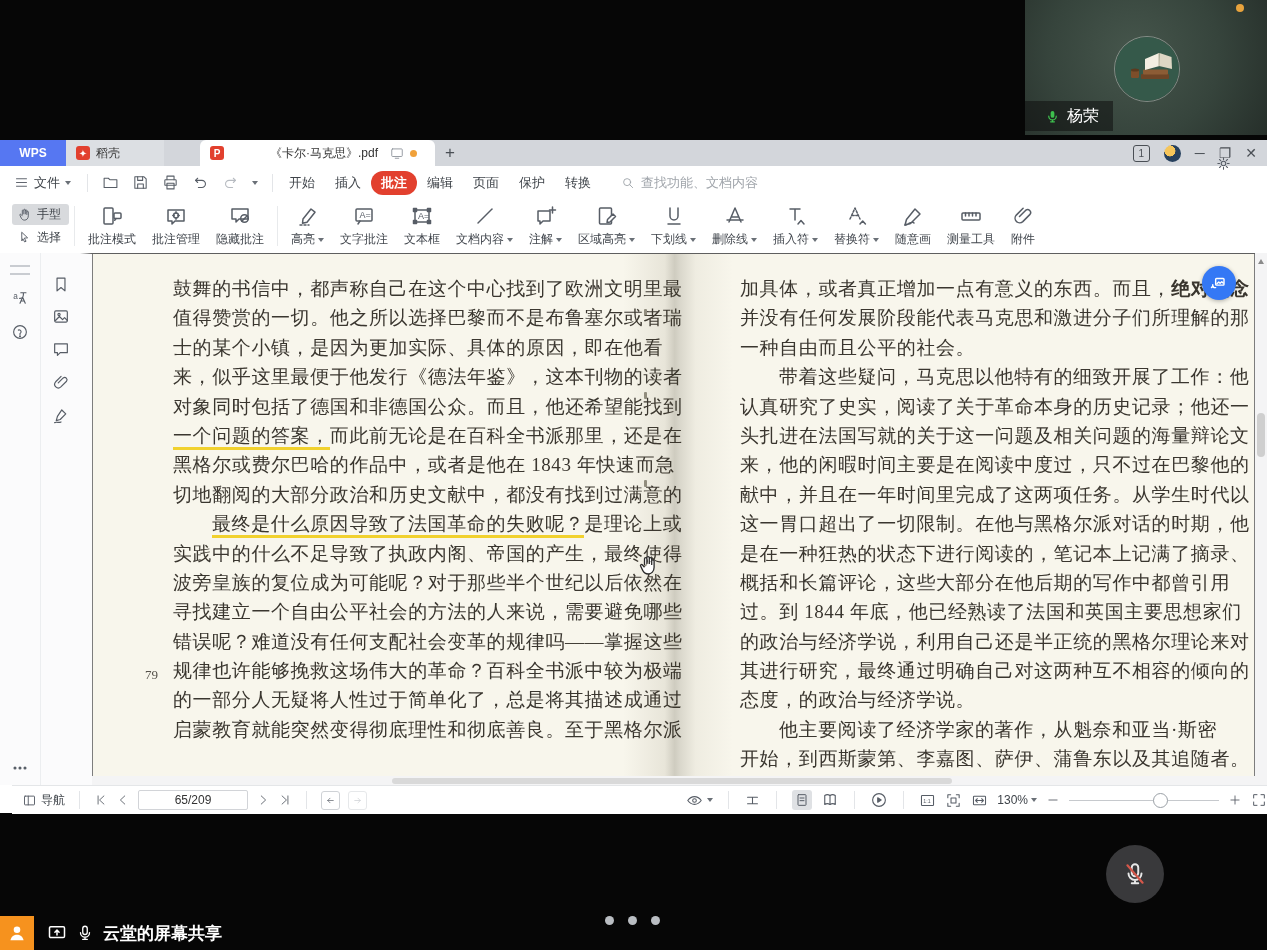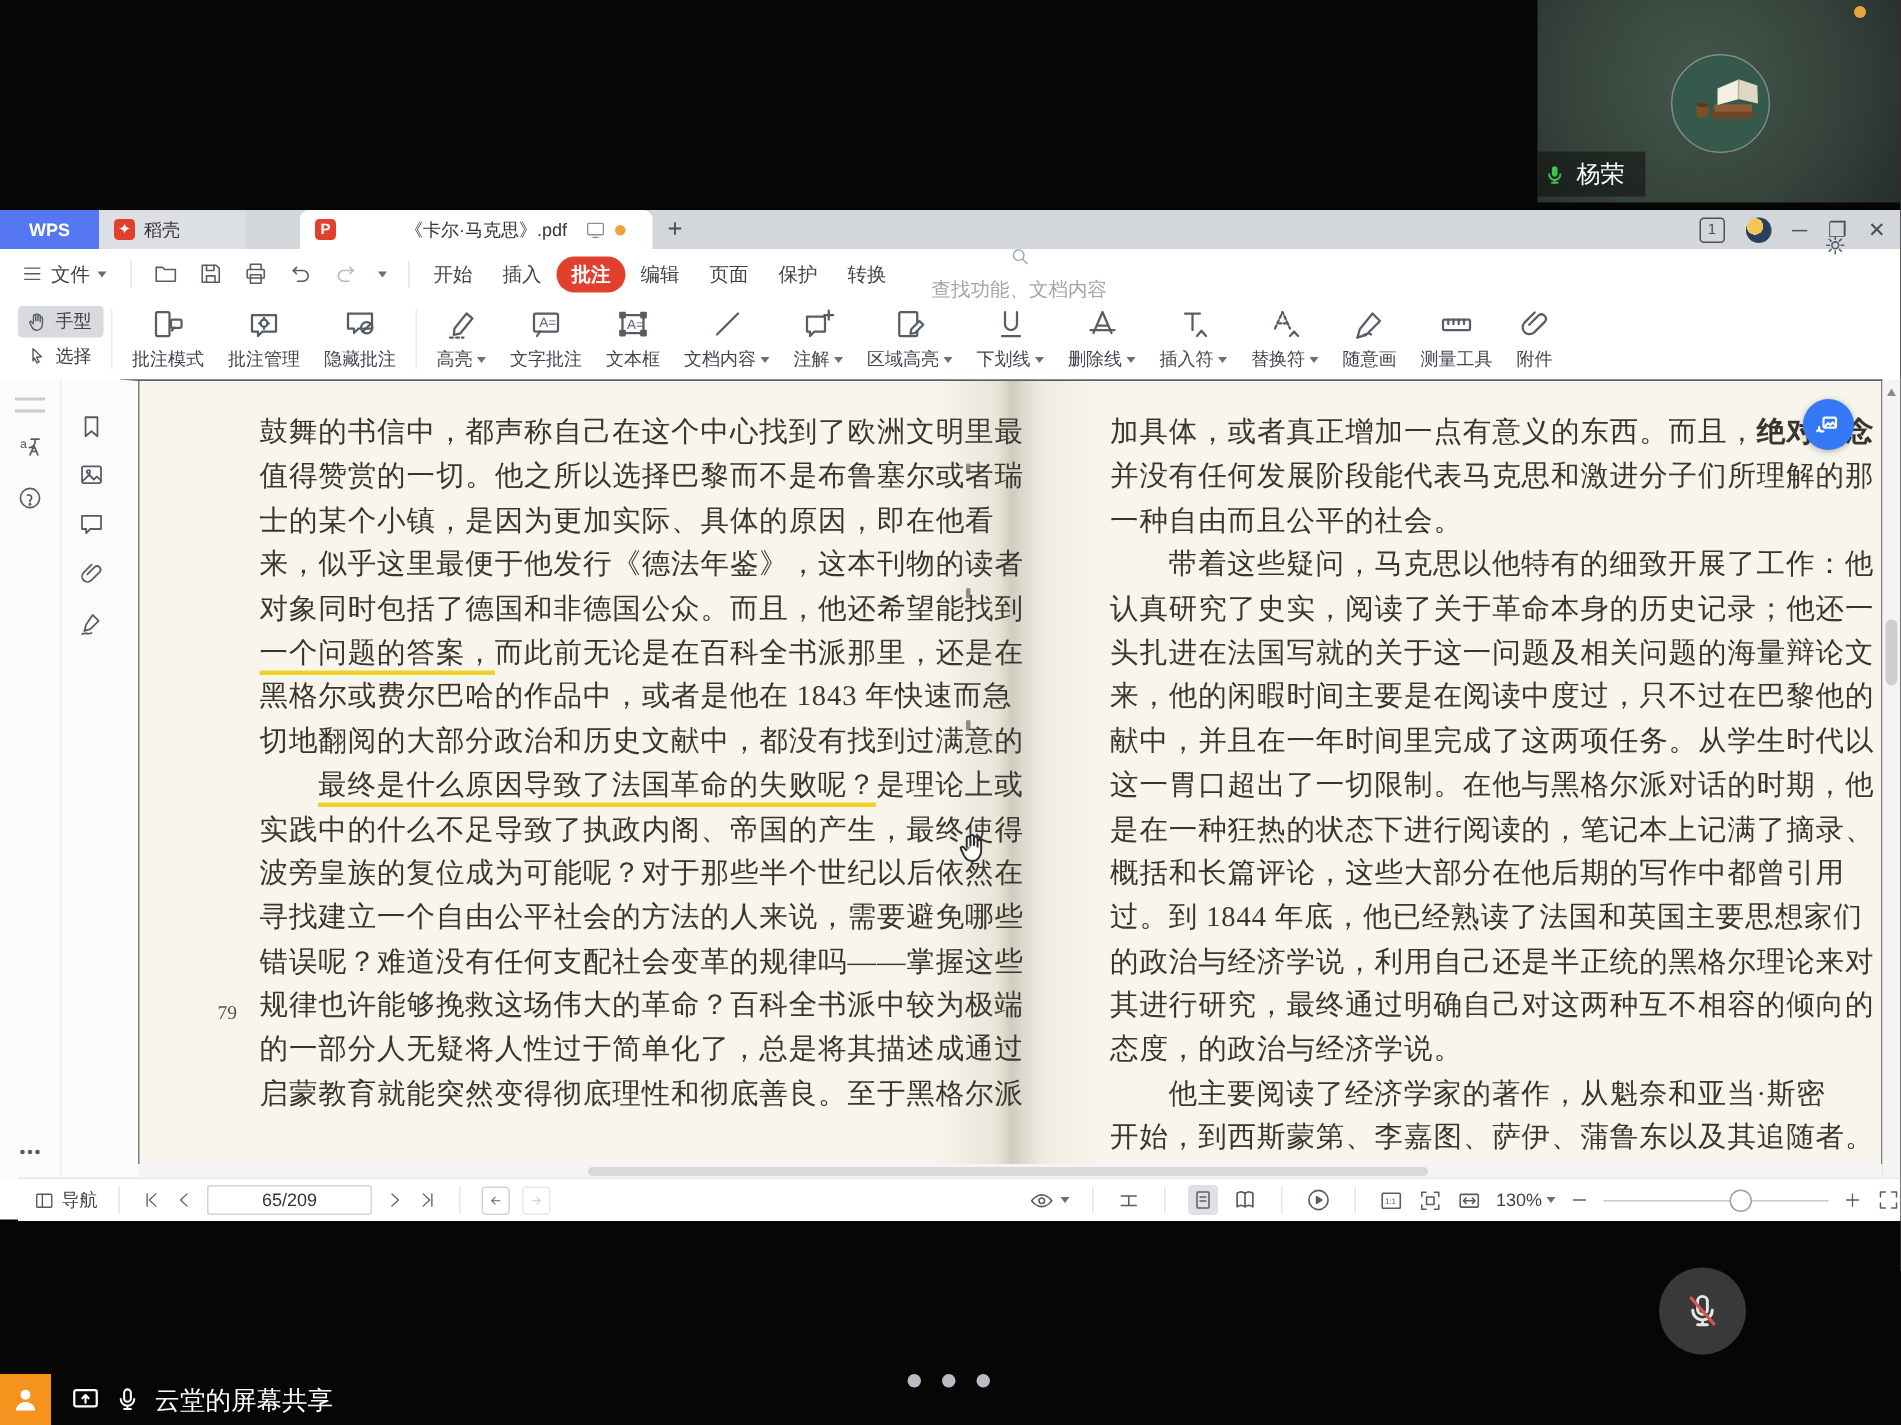--- a/index.html
+++ b/index.html
@@ -24,21 +24,21 @@
   .avatar-sm{width:17px;height:17px;border-radius:50%;background:radial-gradient(circle at 35% 35%,#f5c55a 0 35%,#27415e 36% 100%);}
   .wbtn{font-size:14px;line-height:1;}
 
   
   .menubar{position:absolute;left:0;top:26px;width:100%;height:33px;background:#fff;display:flex;align-items:center;font-size:13px;color:#3f444a;}
   .filemenu{display:flex;align-items:center;gap:5px;padding:0 10px 0 14px;}
   .vdiv{width:1px;height:18px;background:#e3e5e8;margin:0 6px;}
   .quick{display:flex;align-items:center;gap:13px;padding:0 8px;}
   .mi{padding:3px 10px;cursor:default;}
   .mi.pill{background:#e2402e;color:#fff;border-radius:12px;font-weight:bold;}
-  .search{display:flex;align-items:center;gap:6px;color:#a0a5ab;margin-left:20px;flex-direction:column;}
+  .search{display:flex;align-items:center;gap:6px;color:#a0a5ab;margin-left:20px;}
   .mright{margin-left:auto;display:flex;align-items:center;gap:28px;padding-right:14px;flex-direction:column;}
   .mitem{display:flex;align-items:center;gap:4px;}
   .caret{width:0;height:0;border-left:3.5px solid transparent;border-right:3.5px solid transparent;border-top:4px solid #6a7077;display:inline-block;}
 
   
   .toolbar{position:absolute;left:0;top:59px;width:100%;height:54px;background:#fff;border-bottom:1px solid #e8eaec;display:flex;align-items:center;}
   .handsel{display:flex;flex-direction:column;gap:2px;margin-left:12px;}
   .hs{display:flex;align-items:center;gap:5px;font-size:12px;color:#3f444a;padding:2px 8px 2px 5px;border-radius:3px;}
   .hs.sel{background:#d8dadd;}
   .tool{display:flex;flex-direction:column;align-items:center;gap:3px;padding:2px 8px;font-size:12px;color:#41464d;}
@@ -83,26 +83,26 @@
   .sright{margin-left:auto;display:flex;align-items:center;gap:9px;padding-right:12px;}
   .selbg{background:#dfe1e4;border-radius:3px;padding:2px;}
   .zoomtxt{display:flex;align-items:center;gap:3px;}
   .slider{position:relative;width:150px;height:14px;}
   .strack{position:absolute;left:0;top:6.5px;width:100%;height:1.6px;background:#c6c9cd;}
   .sthumb{position:absolute;left:84px;top:0;width:13px;height:13px;border-radius:50%;background:#fff;border:1.4px solid #9aa0a6;}
 
   
   .cam{position:absolute;left:1025px;top:0;width:242px;height:135px;background:radial-gradient(circle at 45% 40%,#46564c 0%,#36443c 55%,#262f2a 100%);}
   .cam-avatar{position:absolute;left:89px;top:36px;width:64px;height:64px;border-radius:50%;overflow:hidden;border:1px solid rgba(255,255,255,.35);}
-  .nameplate{position:absolute;left:0;bottom:4px;height:30px;background:rgba(15,15,15,.55);display:flex;align-items:center;gap:7px;padding:0 14px 0 4px;color:#fff;font-size:16px;justify-content:space-between;}
+  .nameplate{position:absolute;left:0;bottom:4px;height:30px;background:rgba(15,15,15,.55);display:flex;align-items:center;gap:7px;padding:0 14px 0 20px;color:#fff;font-size:16px;justify-content:space-between;}
   .cam-dot{position:absolute;left:1236px;top:4px;width:8px;height:8px;border-radius:50%;background:#e8a33d;}
   .micmute{position:absolute;left:1106px;top:845px;width:58px;height:58px;border-radius:50%;background:#39393b;display:flex;align-items:center;justify-content:center;}
   .slidedots{position:absolute;left:605px;top:916px;display:flex;gap:14px;}
   .slidedots span{width:9px;height:9px;border-radius:50%;background:#b9bdc2;}
-  .sharebar{position:absolute;left:0;top:916px;height:34px;display:flex;align-items:center;color:#fff;font-size:17px;gap:9px;}
+  .sharebar{position:absolute;left:0;top:916px;height:34px;display:flex;align-items:center;color:#fff;font-size:17px;gap:9px;font-weight:bold;}
   .sharebox{width:34px;height:34px;background:#f6921e;display:flex;align-items:center;justify-content:center;margin-right:4px;}
 </style>
 </head>
 <body>
 
 <div class="stage">
 
   <div class="wps">
 
     <div class="tabbar">

